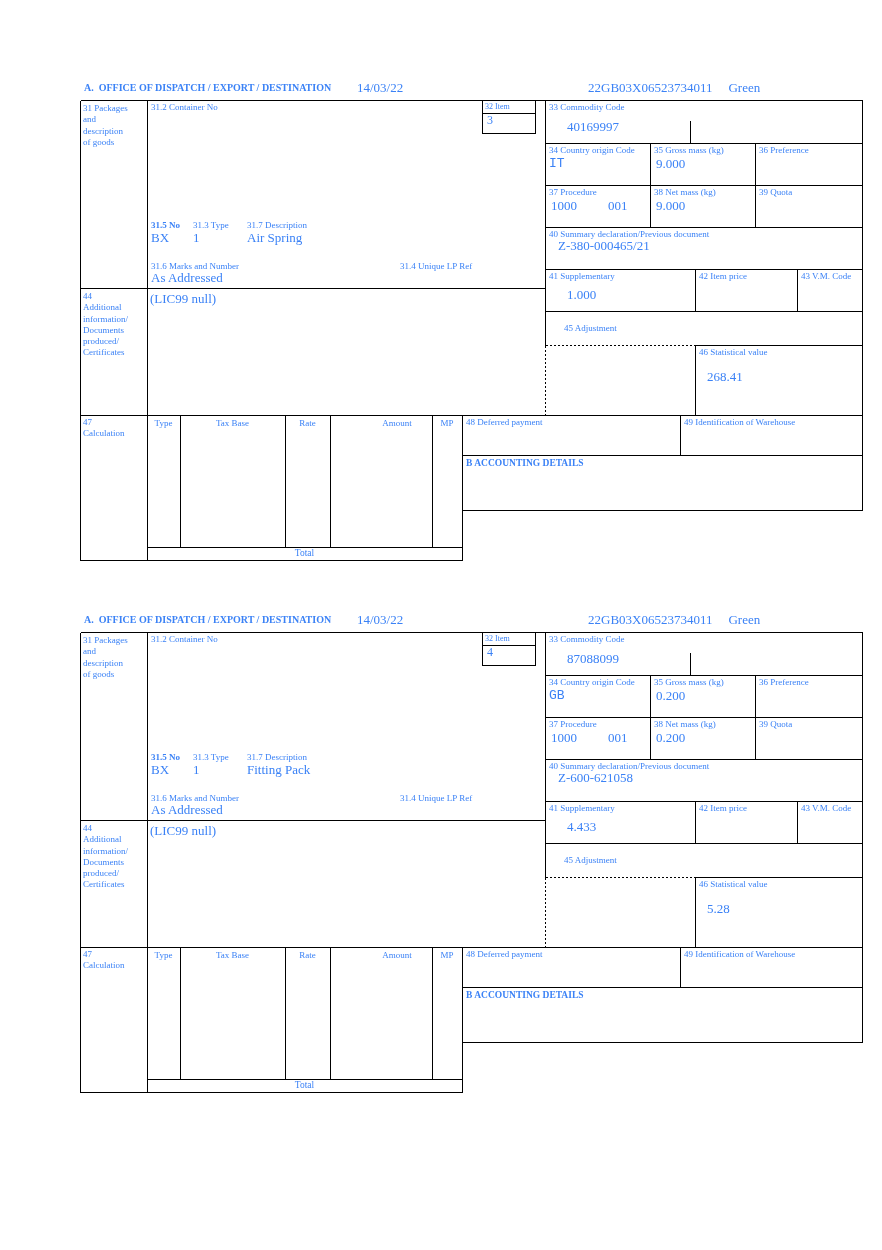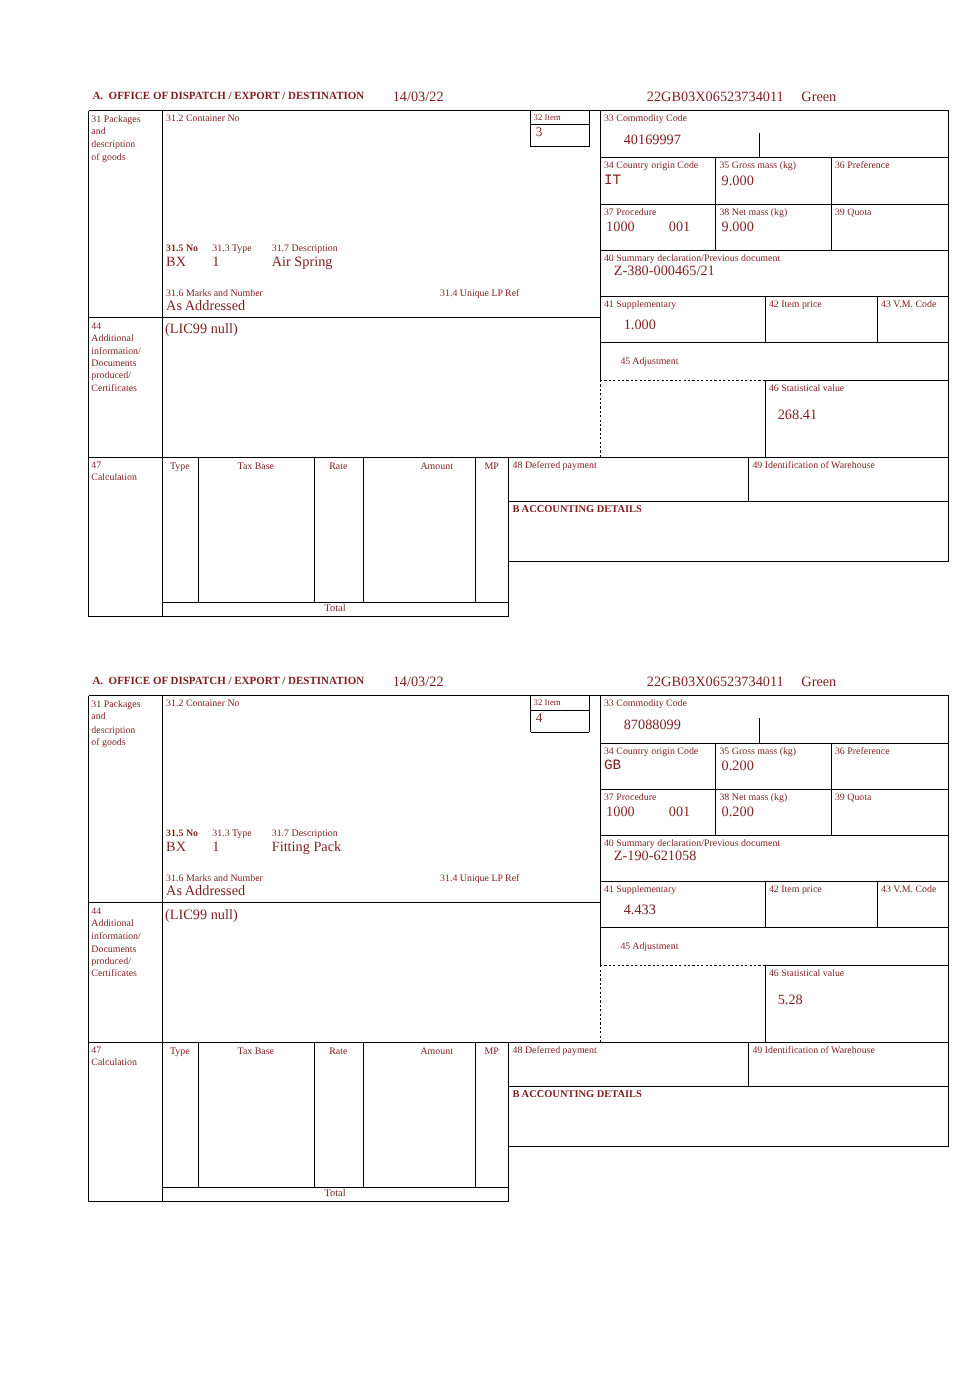--- a/index.html
+++ b/index.html
@@ -1,18 +1,18 @@
 <!DOCTYPE html>
 <html><head>
 <meta charset="utf-8">
 <style>
   html,body { margin:0; padding:0; background:#fff; }
   .sheet {
     position:relative; width:882px; height:1250px; background:#ffffff;
-    font-family:"Liberation Serif", serif; color:#7f1d1d; overflow:hidden;
+    font-family:"Liberation Serif", serif; color:#3b82f6; overflow:hidden;
   }
   .block { position:absolute; left:80px; width:783px; height:482px; }
   .b1 { top:80px; }
   .b2 { top:612px; }
   .grid { position:absolute; left:0; top:0; }
 
   .lbl { position:absolute; font-size:9px; line-height:1.25; white-space:pre-line; }
   .val { position:absolute; font-size:13px; line-height:1.1; white-space:pre; }
 
   .p-title { position:absolute; left:4px; top:2px; font-size:10px; font-weight:bold; white-space:pre; }
@@ -176,21 +176,21 @@
     <div class="lbl l38">38 Net mass (kg)</div>
     <div class="val v-net">0.200</div>
     <div class="lbl l39">39 Quota</div>
     <div class="lbl l315">31.5 No</div>
     <div class="lbl l313">31.3 Type</div>
     <div class="lbl l317">31.7 Description</div>
     <div class="val v-pkgno">BX</div>
     <div class="val v-pkgtype">1</div>
     <div class="val v-desc">Fitting Pack</div>
     <div class="lbl l40">40 Summary declaration/Previous document</div>
-    <div class="val v-summ">Z-190-621058</div>
+    <div class="val v-summ">Z-600-621058</div>
     <div class="lbl l316">31.6 Marks and Number</div>
     <div class="lbl l314">31.4 Unique LP Ref</div>
     <div class="val v-marks">As Addressed</div>
     <div class="lbl l41">41 Supplementary</div>
     <div class="val v-supp">4.433</div>
     <div class="lbl l42">42 Item price</div>
     <div class="lbl l43">43 V.M. Code</div>
     <div class="lbl l44">44
 Additional
 information/

